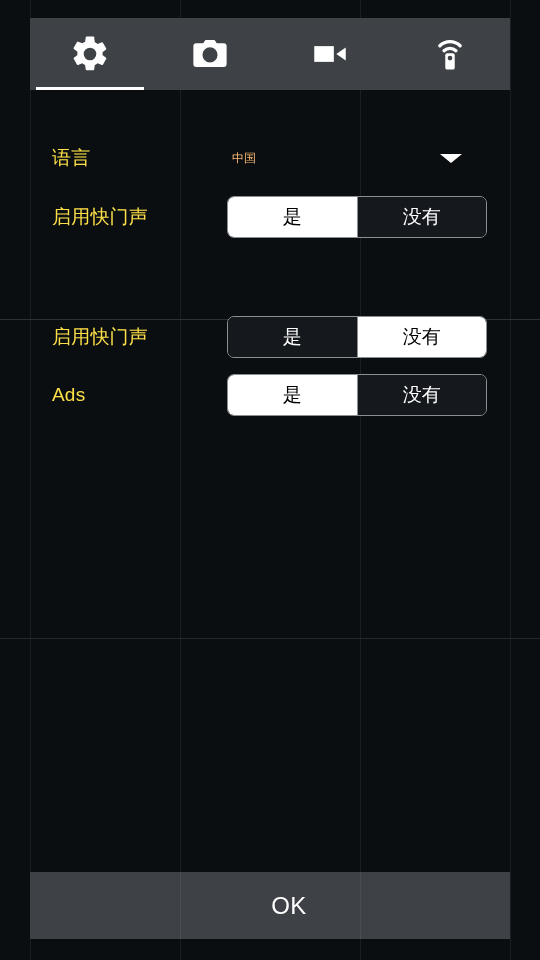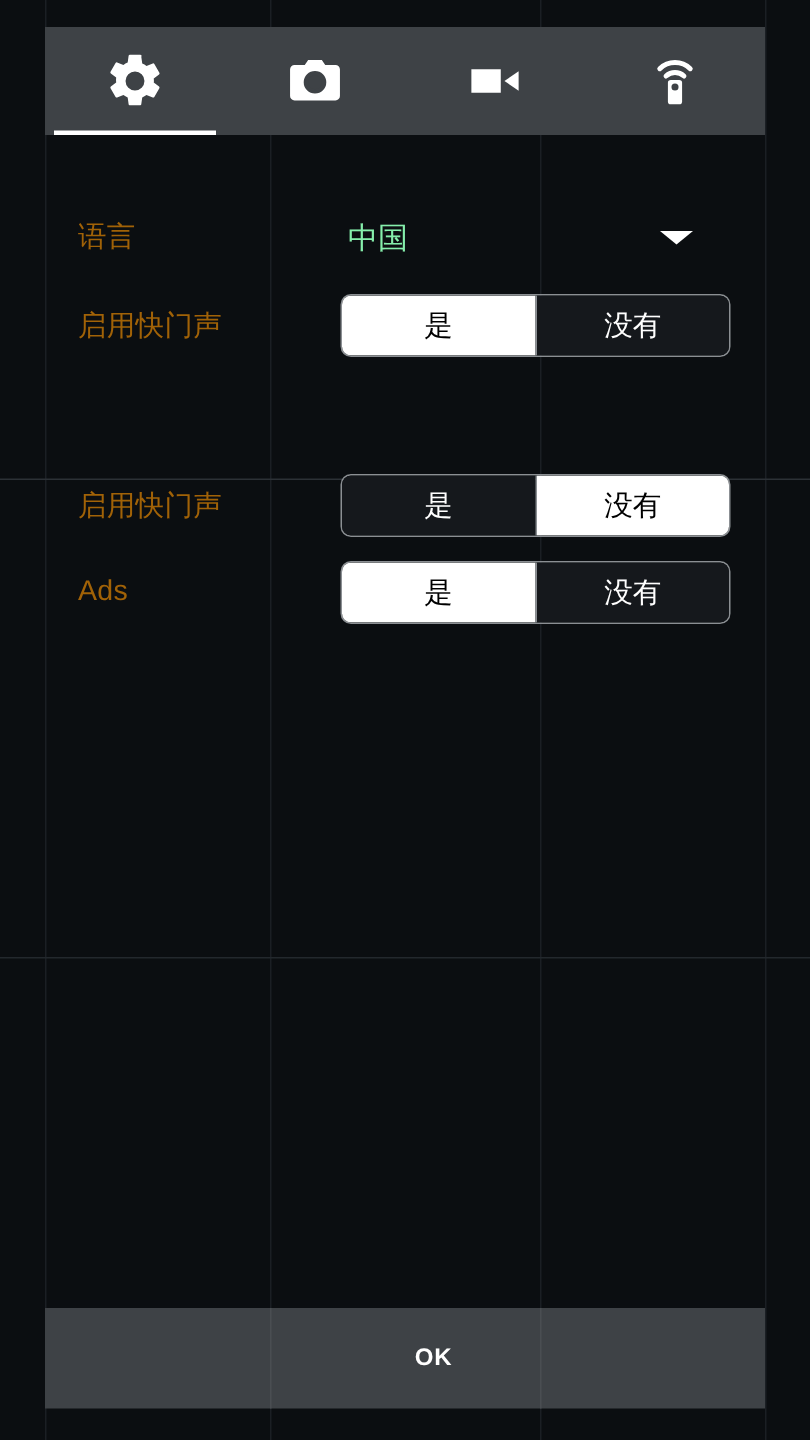--- a/index.html
+++ b/index.html
@@ -76,30 +76,30 @@
   }
   .row {
     position: relative;
     height: 56px;
     display: flex;
     align-items: center;
   }
   .row-label {
     position: absolute;
     left: 52px;
-    color: #a16207;
+    color: #fde047;
     font-size: 19px;
     letter-spacing: 0.2px;
     white-space: nowrap;
   }
   .row-value {
     position: absolute;
     left: 232px;
-    color: #86efac;
-    font-size: 20px;
+    color: #fdba74;
+    font-size: 12px;
     white-space: nowrap;
   }
   .caret {
     position: absolute;
     left: 440px;
     width: 0;
     height: 0;
     border-left: 11px solid transparent;
     border-right: 11px solid transparent;
     border-top: 9px solid #ffffff;
@@ -157,22 +157,22 @@
     width: 480px;
     height: 67px;
     background: #3e4246;
     display: flex;
     align-items: center;
     justify-content: center;
     cursor: pointer;
   }
   #okbar .oklabel {
     color: #ffffff;
-    font-size: 16px;
-    font-weight: bold;
+    font-size: 24px;
+    font-weight: normal;
     letter-spacing: 0.5px;
     margin-left: 38px;
   }
   
   .ok-seam {
     position: absolute;
     top: 872px;
     width: 1px;
     height: 67px;
     background: #4a4e52;

